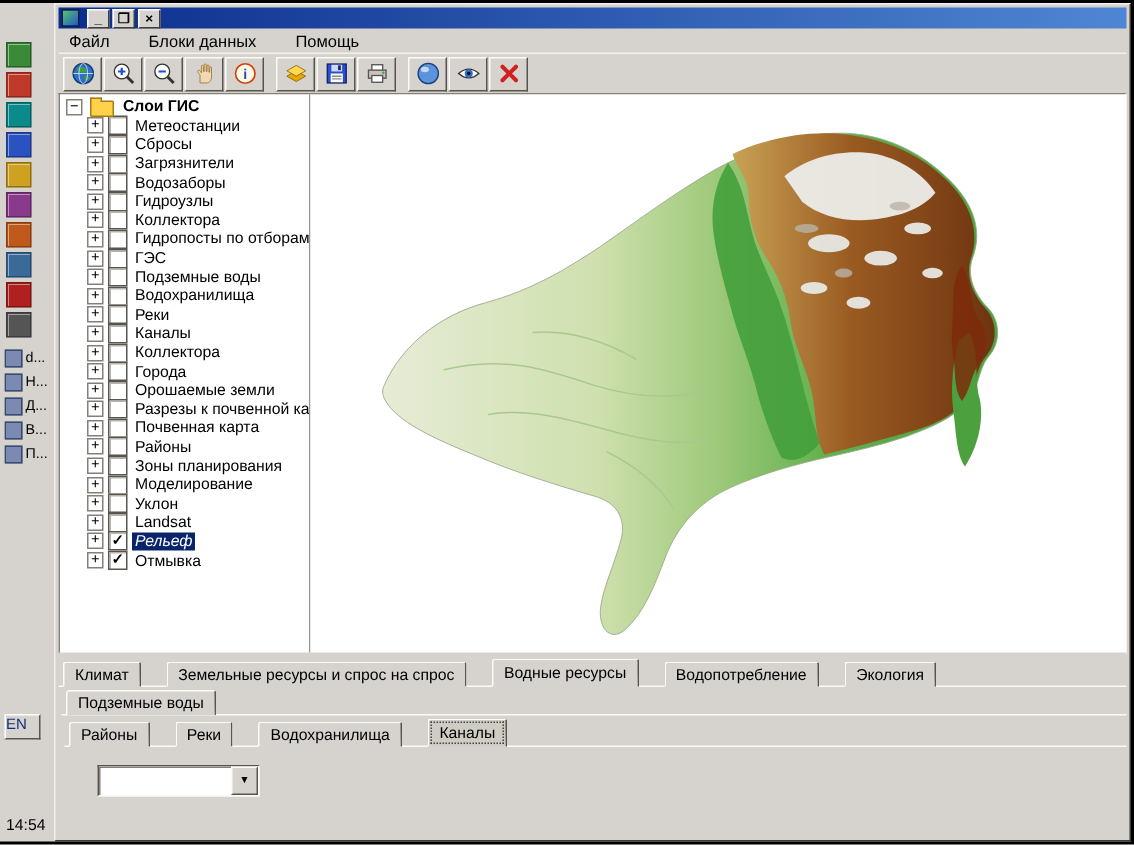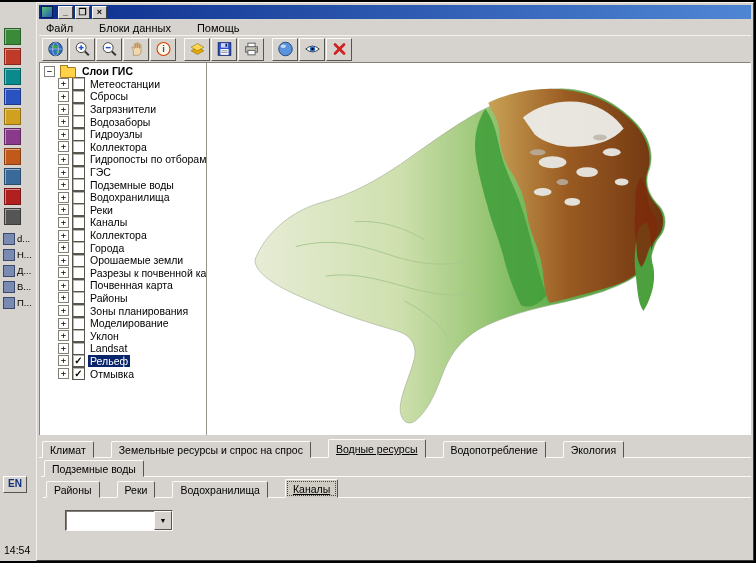--- a/index.html
+++ b/index.html
@@ -18,21 +18,21 @@
   #launcher-icons{padding-top:24px;}
   .l-icon{width:15px;height:15px;margin:2px 0 3px 4px;border:1px solid rgba(0,0,0,.3);
     box-shadow:inset 1px 1px 0 rgba(255,255,255,.45);}
   #launcher-shortcuts{margin-top:6px;}
   .l-short{display:flex;align-items:center;height:15px;margin:0 0 1px 3px;
     font-size:9.5px;color:#000;white-space:nowrap;overflow:hidden;}
   .l-mini{width:10px;height:10px;background:#7a8ab0;border:1px solid #3a4a6a;margin-right:2px;flex:none;}
   #lang-badge{
     position:absolute;left:3px;bottom:68px;width:22px;height:15px;
     background:var(--chrome);border:1px solid;border-color:#fff #58554e #58554e #fff;
-    font-size:10px;font-weight:bold;color:#10307c;text-align:center;line-height:14px;
+    font-size:10px;font-weight:normal;color:#10307c;text-align:left;line-height:14px;
   }
   #clock{position:absolute;left:4px;bottom:5px;font-size:10.5px;color:#000;}
 
   
   #window{
     position:absolute;left:36px;top:2px;right:2px;bottom:2px;
     background:var(--chrome);
     border:1px solid;border-color:#f3f2ee #3c3a36 #3c3a36 #f3f2ee;
   }
   #titlebar{
@@ -92,21 +92,21 @@
   .folder{
     width:14px;height:9px;flex:none;background:#ffd24a;border:1px solid #a87a1a;
     margin:2px 4px 0 2px;position:relative;border-radius:1px;
   }
   .folder::before{
     content:"";position:absolute;top:-3px;left:-1px;width:6px;height:2px;
     background:#ffd24a;border:1px solid #a87a1a;border-bottom:none;
   }
   .tlabel{font-size:10.5px;color:#000;padding:0 2px;text-align:center;}
   .tlabel.root-label{font-weight:bold;}
-  .tlabel.selected{background:var(--selection);color:#fff;}
+  .tlabel.selected{background:var(--selection);color:#fff;font-style:italic;}
   #map-area{flex:1;position:relative;background:#fff;overflow:hidden;}
   #map-area svg{position:absolute;inset:0;width:100%;height:100%;}
 
   
   #bottom-panel{
     position:absolute;left:2px;right:2px;top:432px;bottom:2px;
     background:var(--chrome);
   }
   .tabrow{display:flex;align-items:flex-end;padding-left:3px;position:relative;
     border-bottom:1px solid #fbfaf7;}
@@ -114,21 +114,20 @@
   #tabrow2,#tabrow3{margin-top:2px;}
   .tab{
     height:14px;line-height:14px;padding:1px 7px 0 7px;margin-right:17px;
     font-size:10.5px;color:#000;background:var(--chrome);
     border:1px solid;border-color:#fbfaf7 #58554e transparent #fbfaf7;
     border-radius:2px 2px 0 0;margin-bottom:-1px;position:relative;
   }
   .tab.active{
     height:16px;line-height:16px;z-index:2;
     border-bottom:1px solid var(--chrome);
-    text-decoration:underline;
   }
   .tab.focused{outline:1px dotted #444;outline-offset:-3px;background:#cfccc4;}
   .tabpage{padding-left:2px;}
 
   
   .combo{
     display:flex;width:106px;height:19px;margin:12px 0 0 20px;background:#fff;
     border:1px solid;border-color:#58554e #fbfaf7 #fbfaf7 #58554e;
     box-shadow:inset 1px 1px 0 #848078;
   }

